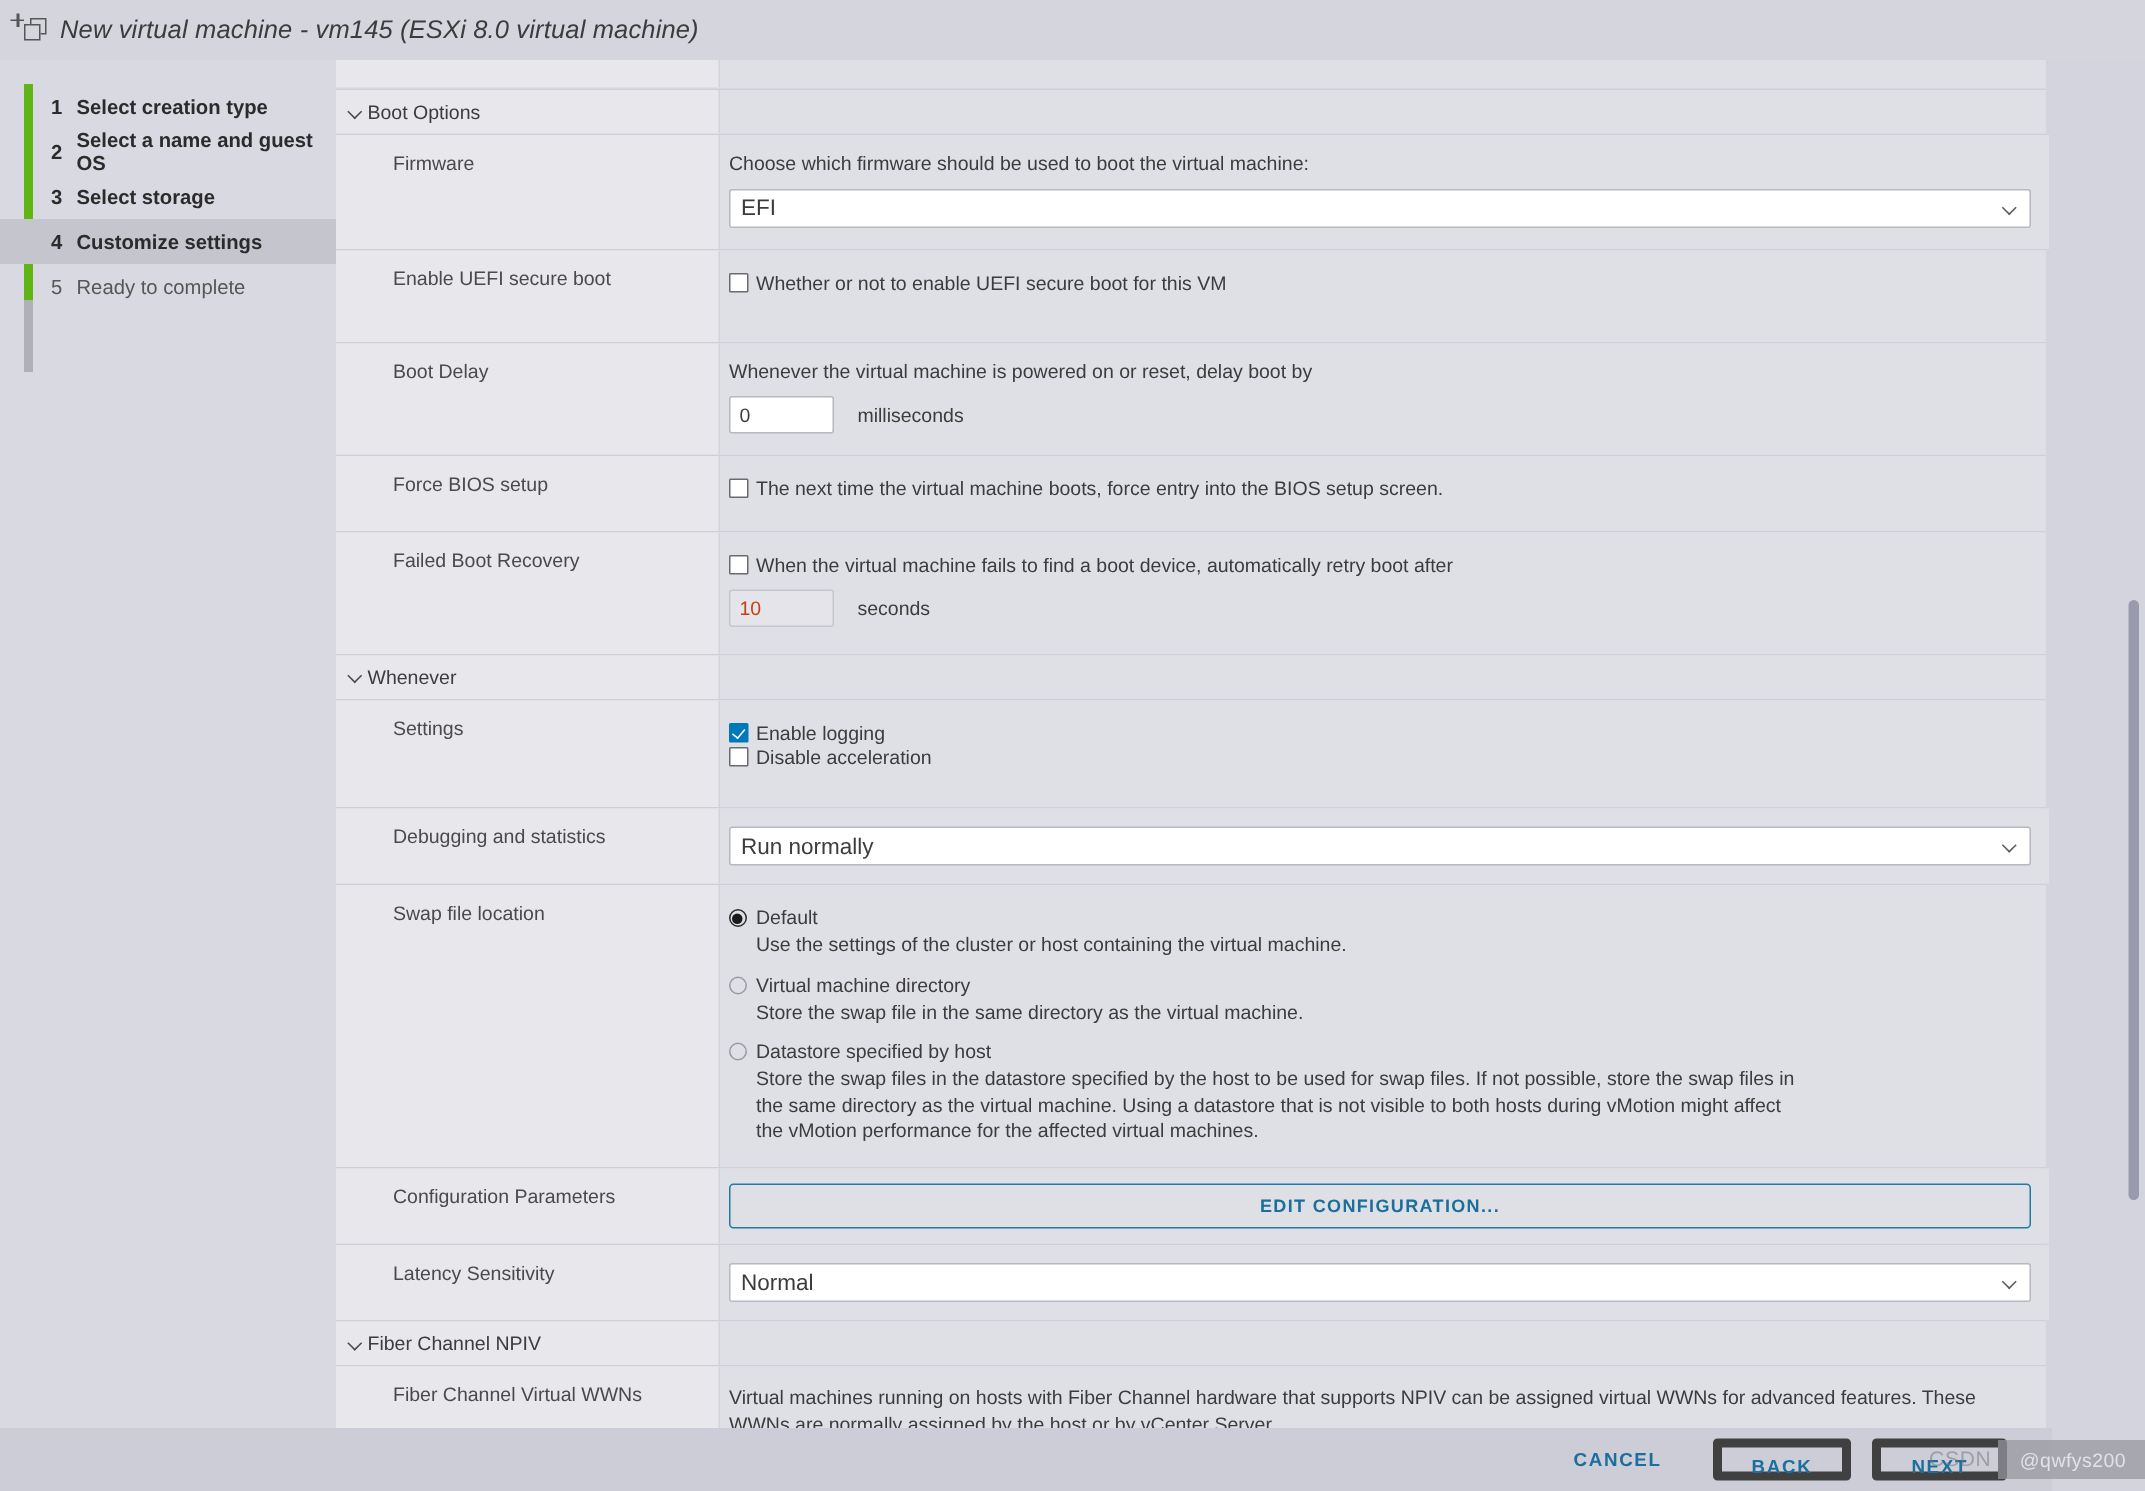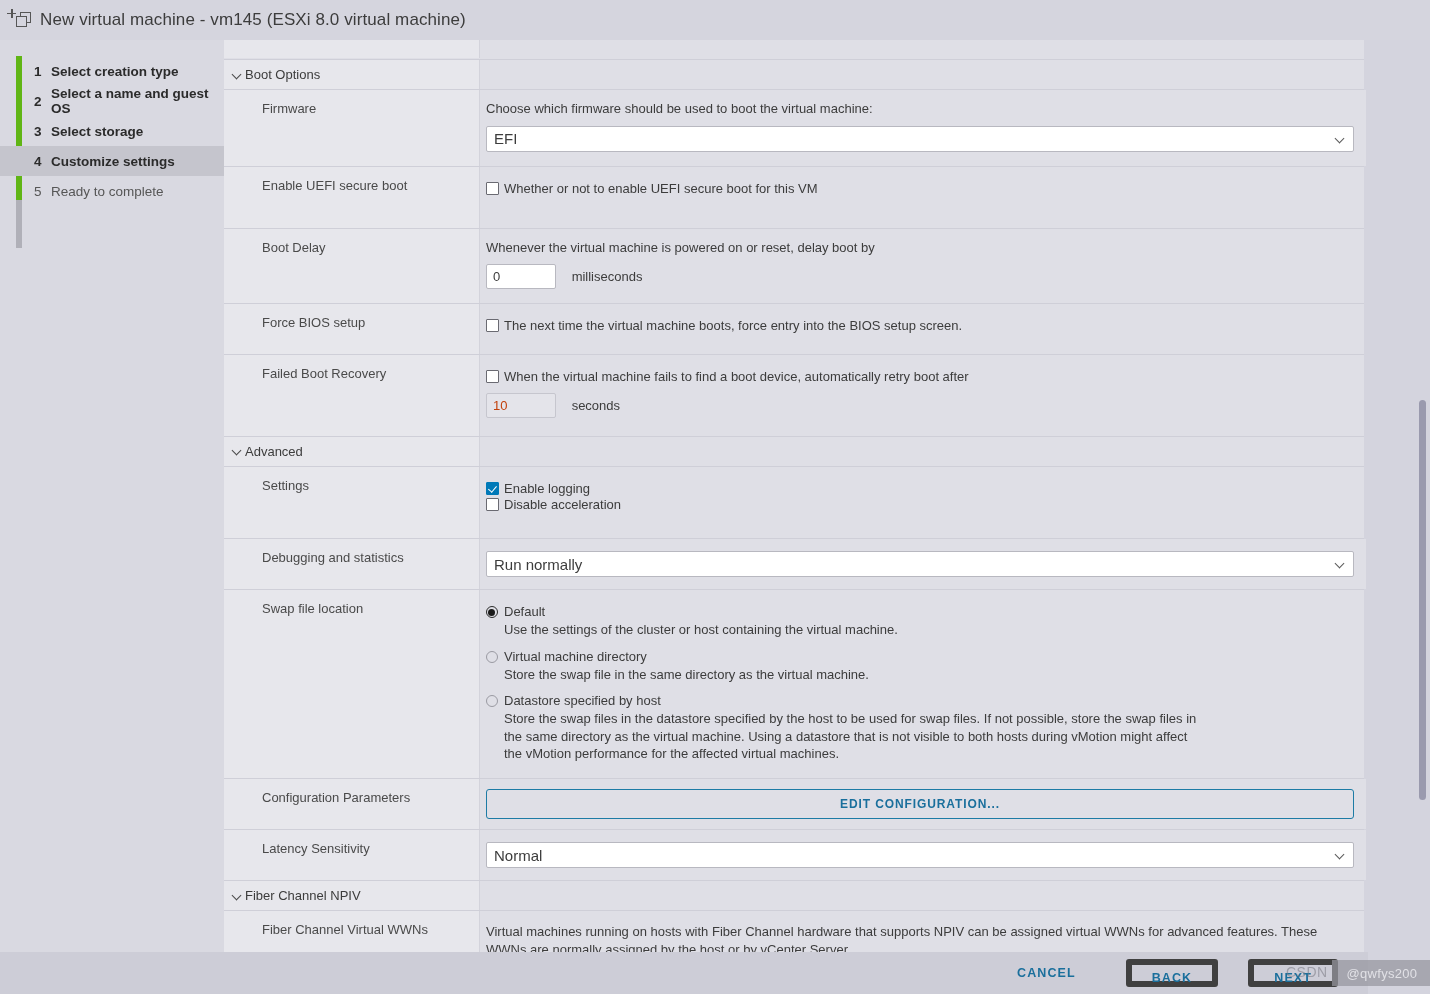--- a/index.html
+++ b/index.html
@@ -20,20 +20,21 @@
   }
 
   
   .titlebar {
     position: absolute; left: 0; top: 0;
     width: 1430px; height: 40px;
     background: #d5d5de;
     display: flex; align-items: center;
     box-sizing: border-box;
     padding-left: 8px;
+    font-style: italic;
   }
   .titlebar .vm-icon {
     width: 26px; height: 22px;
     position: relative;
     flex: 0 0 auto;
     margin-right: 6px;
   }
   .titlebar .vm-icon .sq-back {
     position: absolute; left: 12px; top: 3px;
     width: 11px; height: 11px;
@@ -369,21 +370,20 @@
   .footer {
     position: absolute;
     left: 0; top: 952px;
     width: 1368px; height: 42px;
     background: #cdcdd7;
     display: flex;
     align-items: center;
     justify-content: flex-end;
     padding-right: 30px;
     box-sizing: border-box;
-    gap: 16px;
   }
   .btn {
     font-family: "Liberation Sans", sans-serif;
     font-size: 12.5px;
     font-weight: bold;
     letter-spacing: 1.1px;
     cursor: pointer;
     height: 28px;
     line-height: 26px;
     padding: 0 20px;
@@ -545,21 +545,21 @@
               <div style="margin-top:8px;">
                 <input class="num-input disabled" type="text" disabled="" value="10" style="">
                 <span class="unit">seconds</span>
               </div>
             </div>
           </div>
 
           <div class="row section">
             <div class="lbl">
               <span class="chev"></span>
-              <span>Advanced</span>
+              <span>Whenever</span>
             </div>
             <div class="val"></div>
           </div>
 
           <div class="row">
             <div class="lbl">Settings</div>
             <div class="val" style="padding-top:14px;padding-bottom:18px;">
               <div class="cb-line" style="margin-bottom:0;">
                 <span class="cb checked"></span>
                 <span class="cb-label">Enable logging</span>

